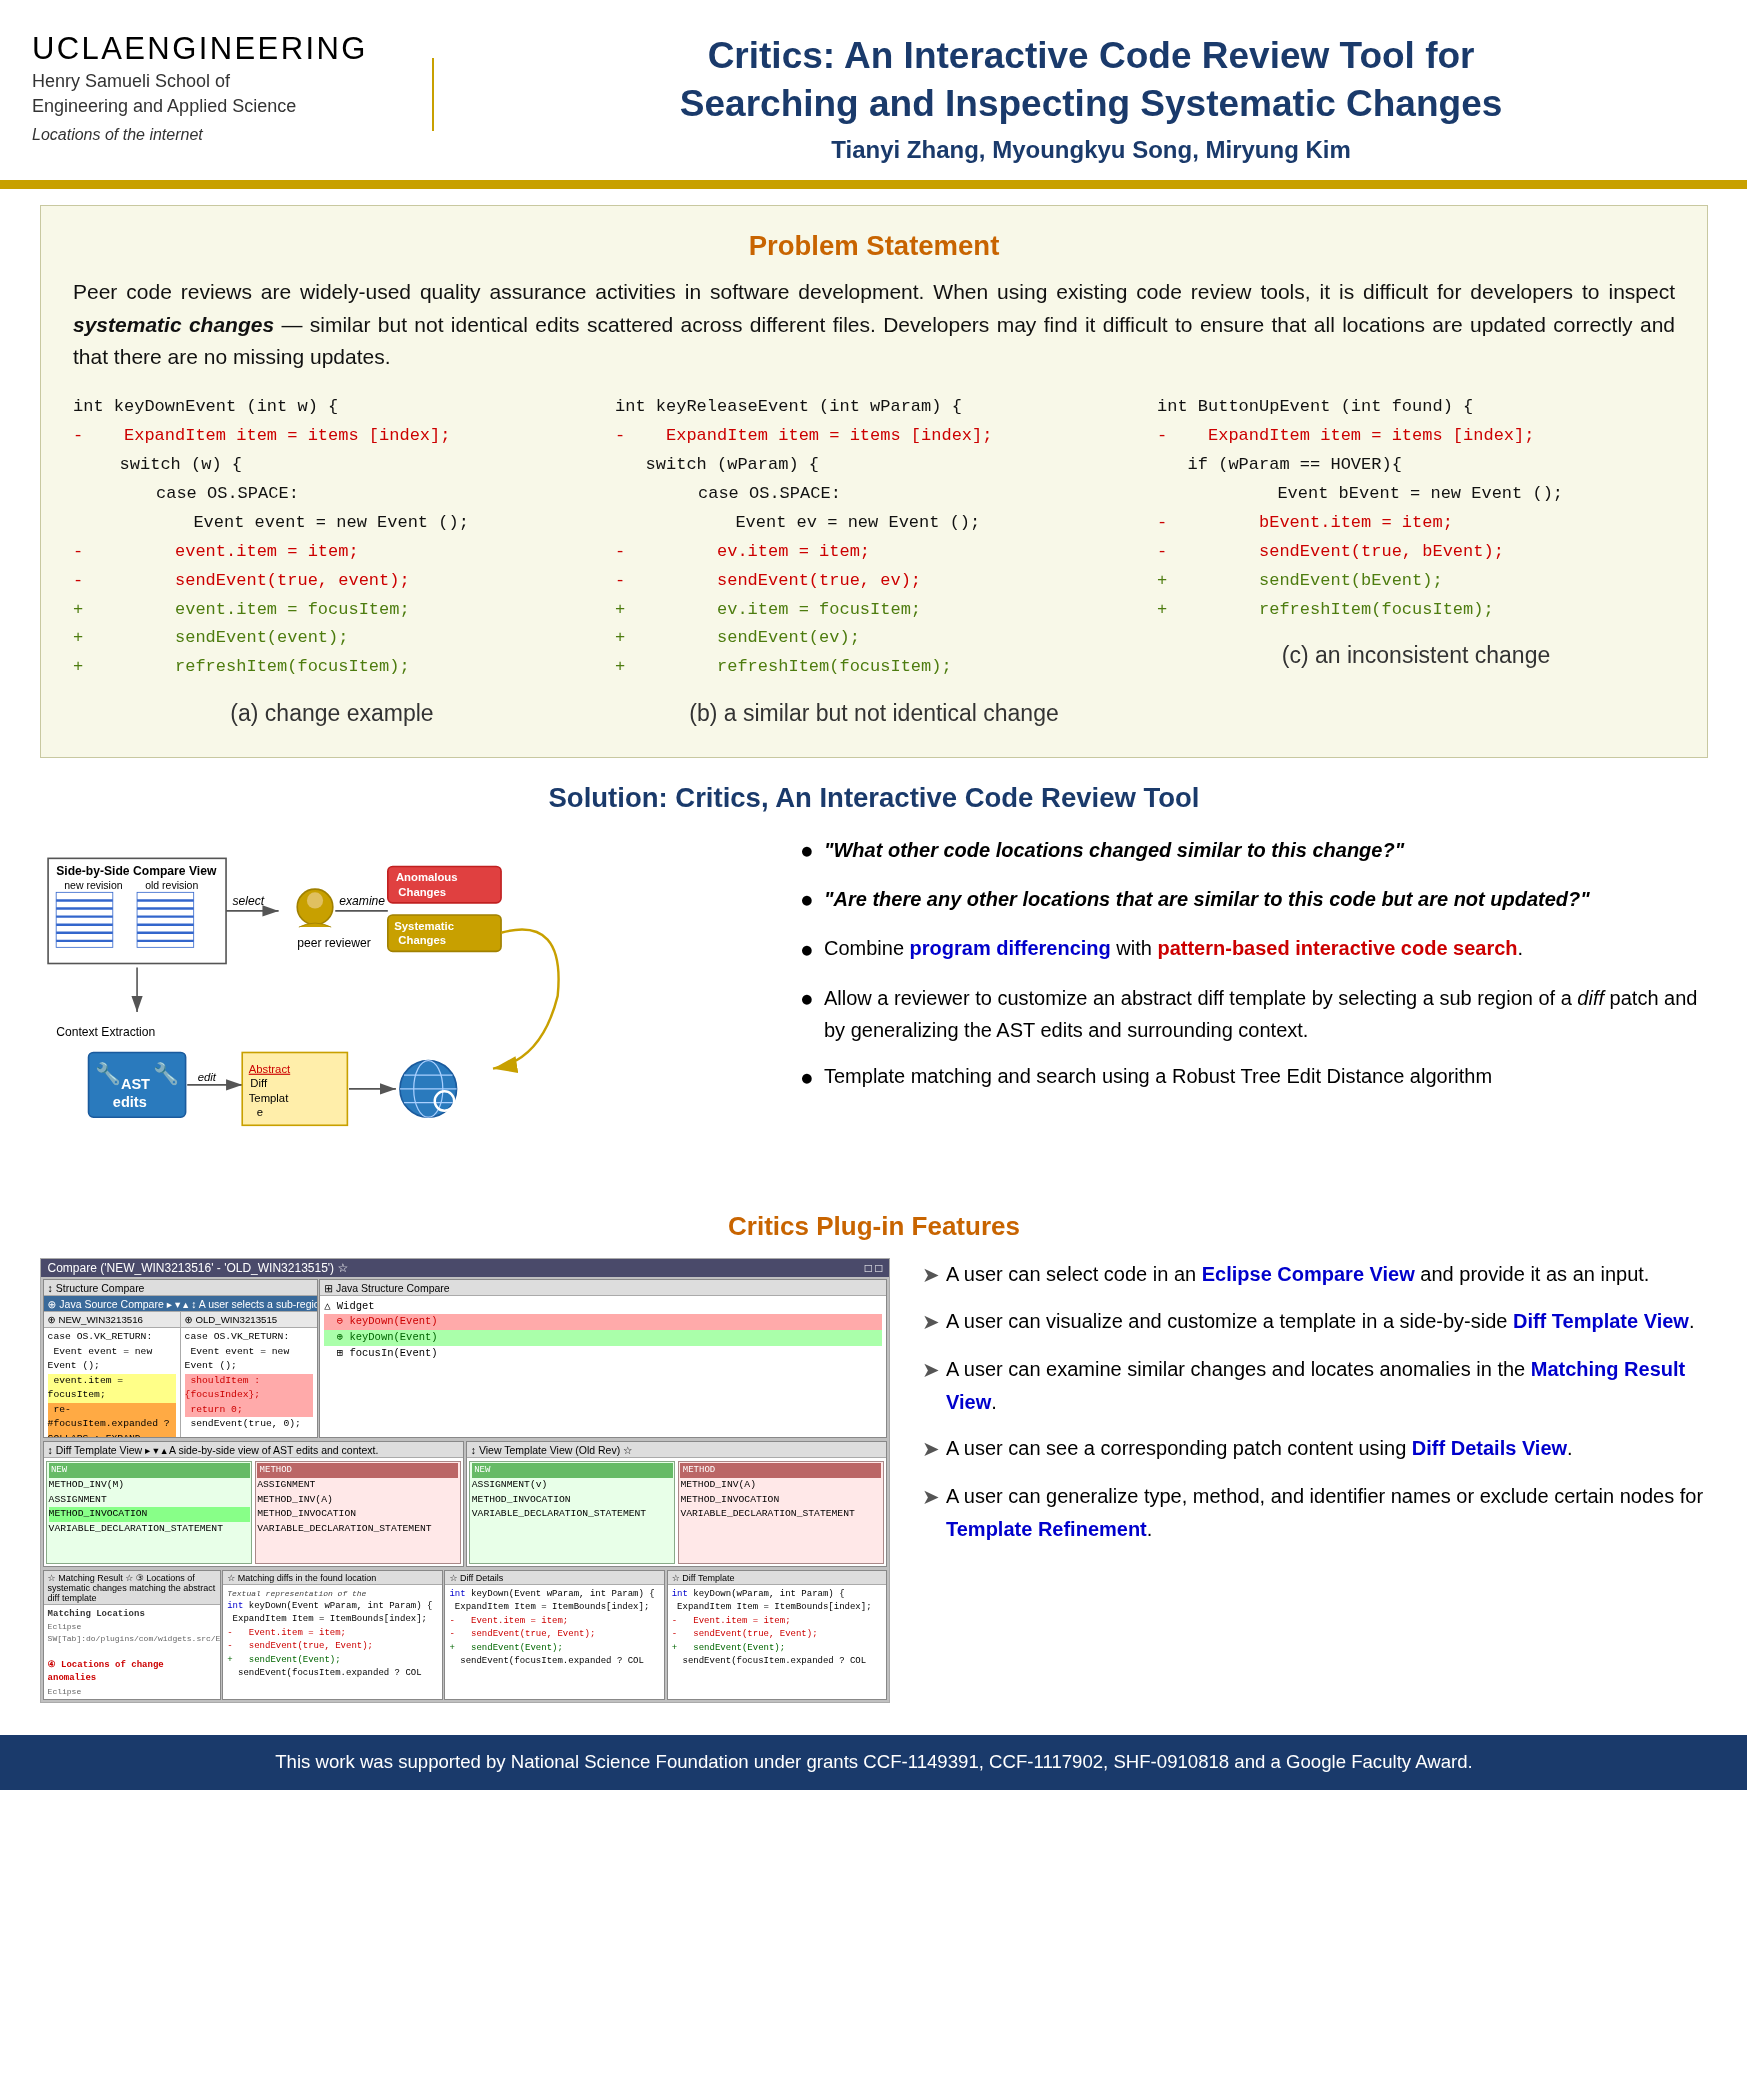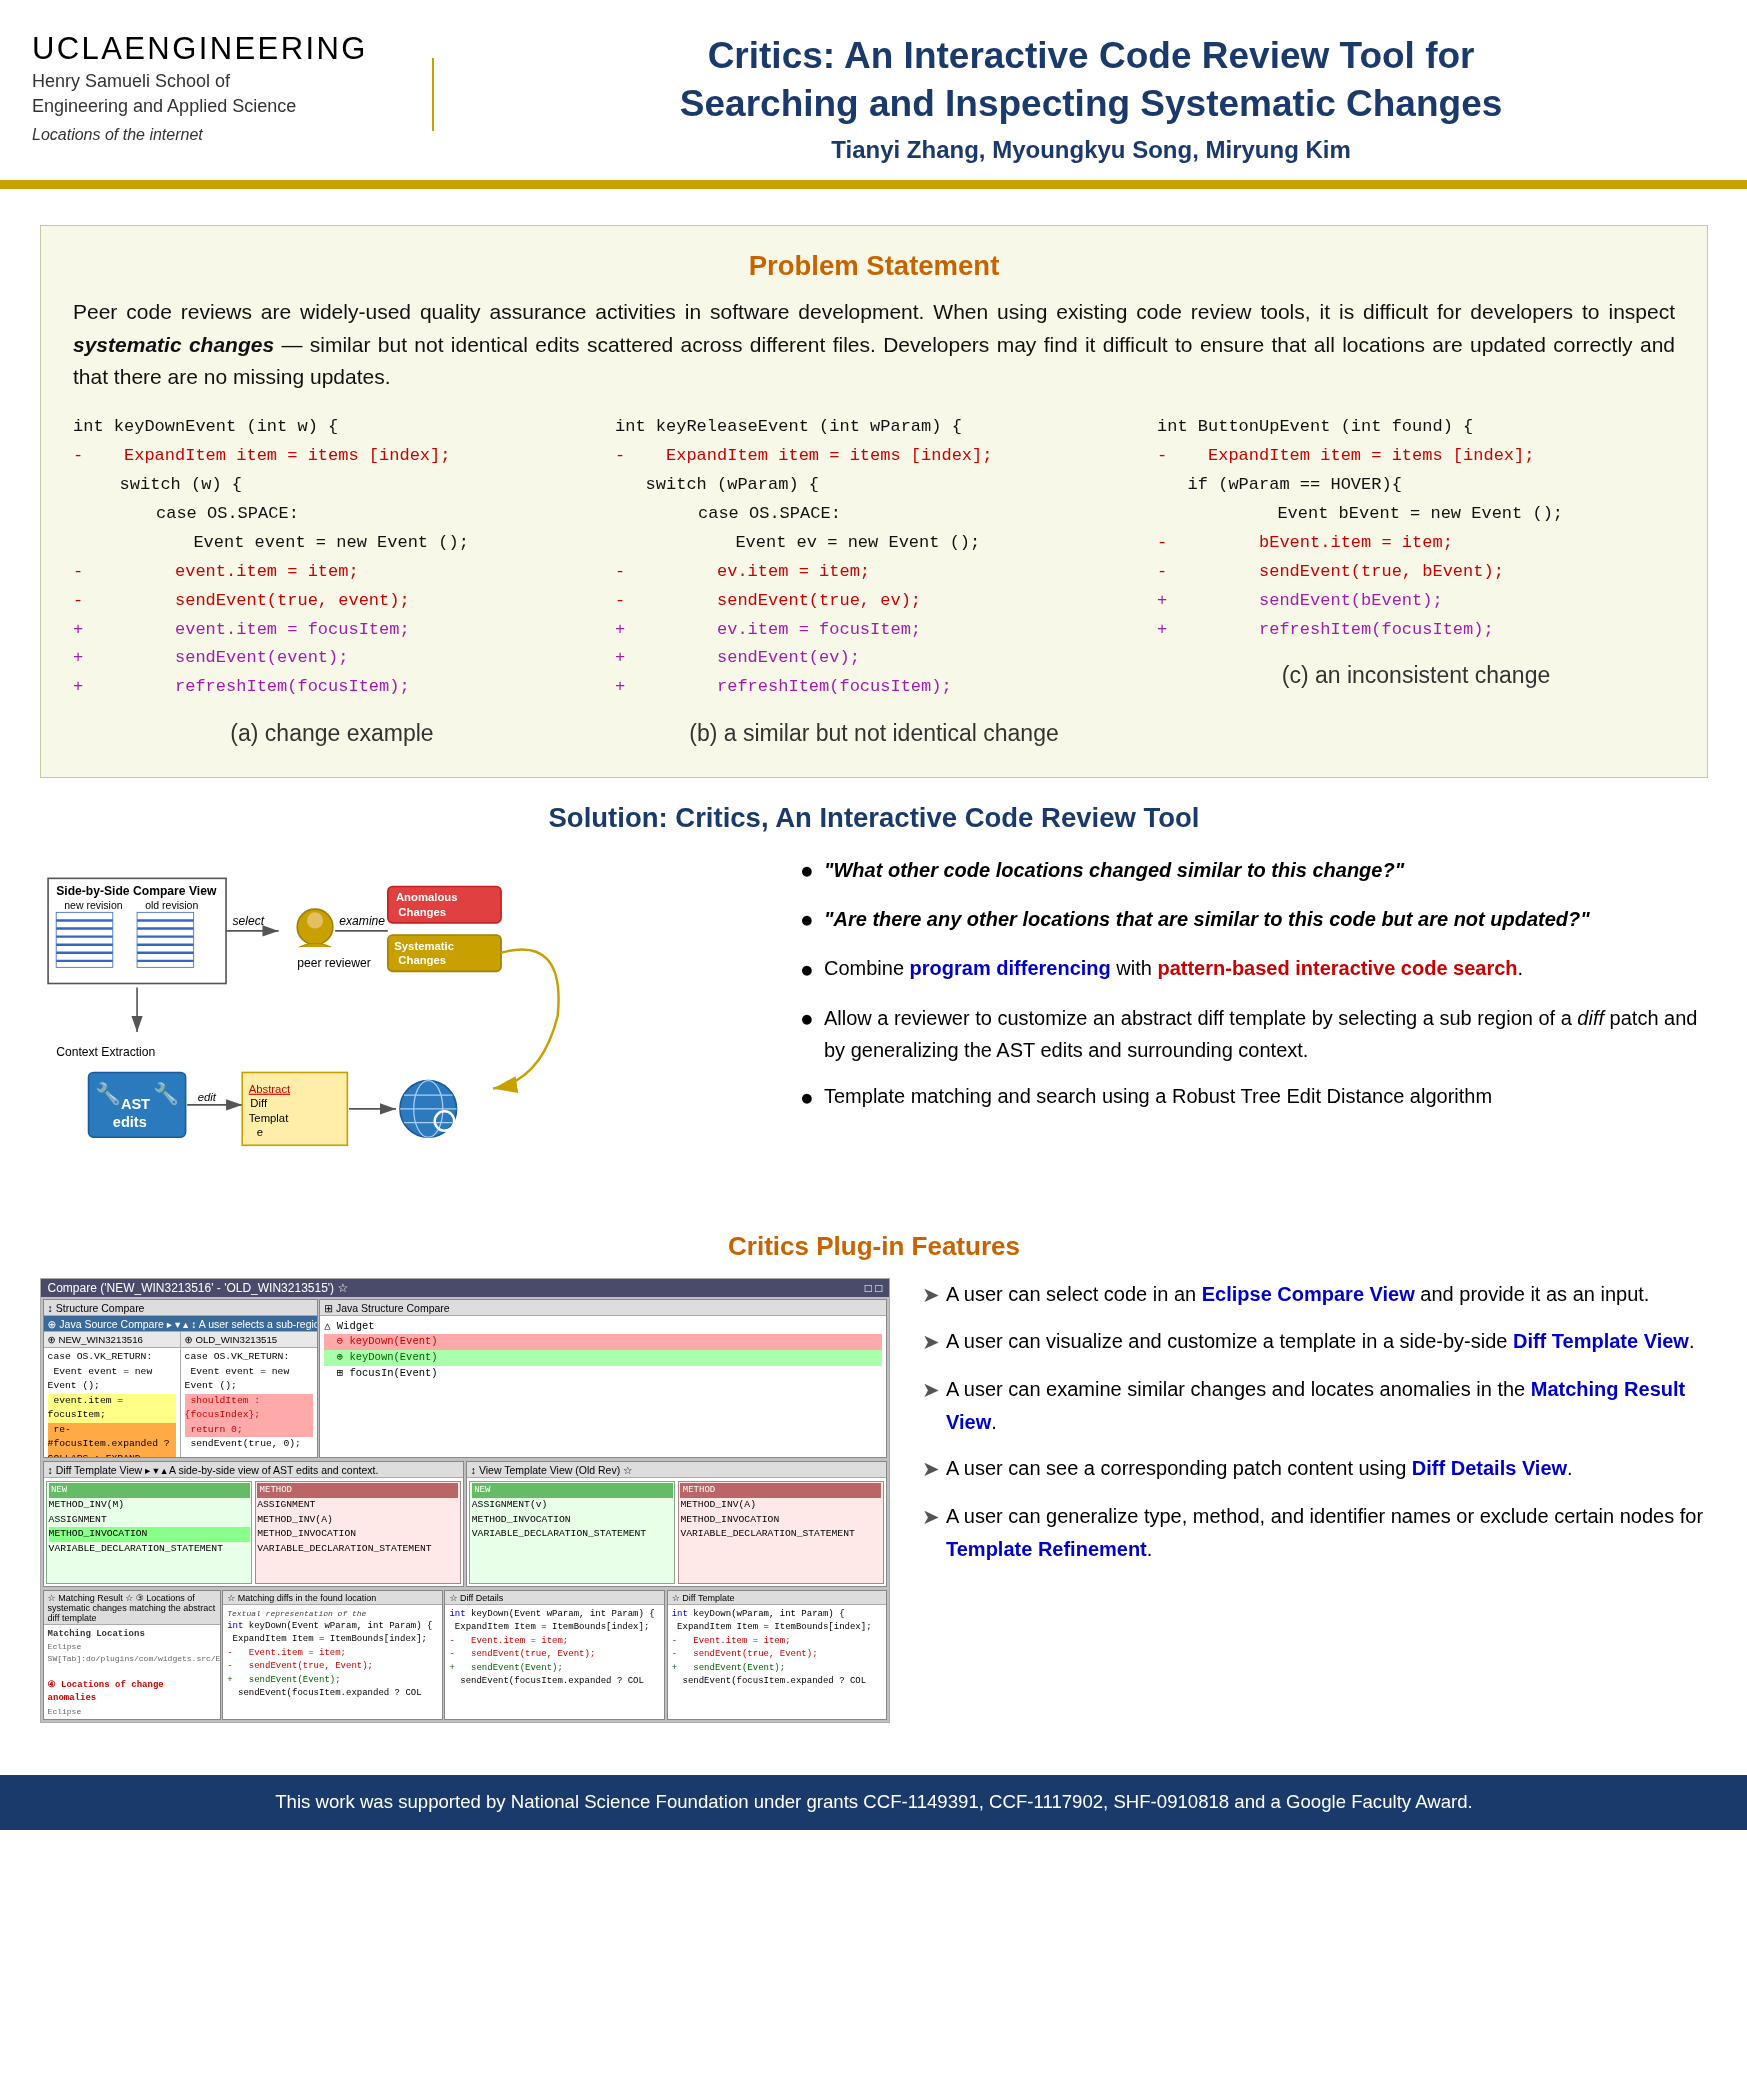--- a/index.html
+++ b/index.html
@@ -75,21 +75,21 @@
     }
 
     
     .gold-bar {
       background: #c8a000;
       height: 6.5px;
     }
 
     
     .main-content {
-      padding: 36px 40px;
+      padding: 16px 40px;
     }
 
     
     .section-box {
       border: 1.6px solid #c8c8a0;
       background: #f8f8e8;
       padding: 24px 32px;
       margin-bottom: 24px;
     }
     .section-title {
@@ -125,21 +125,21 @@
     }
     .code-caption {
       text-align: center;
       font-family: Arial, sans-serif;
       font-size: 23px;
       color: #333;
       margin-top: 12px;
     }
     .code-line { color: #111; }
     .code-line.deleted { color: #c00; }
-    .code-line.added { color: #a21caf; }
+    .code-line.added { color: #4d7c0f; }
     .code-indent1 { padding-left: 16px; }
     .code-indent2 { padding-left: 32px; }
     .code-indent3 { padding-left: 49px; }
 
     
     .solution-section {
       margin-bottom: 24px;
     }
     .solution-title {
       text-align: center;

